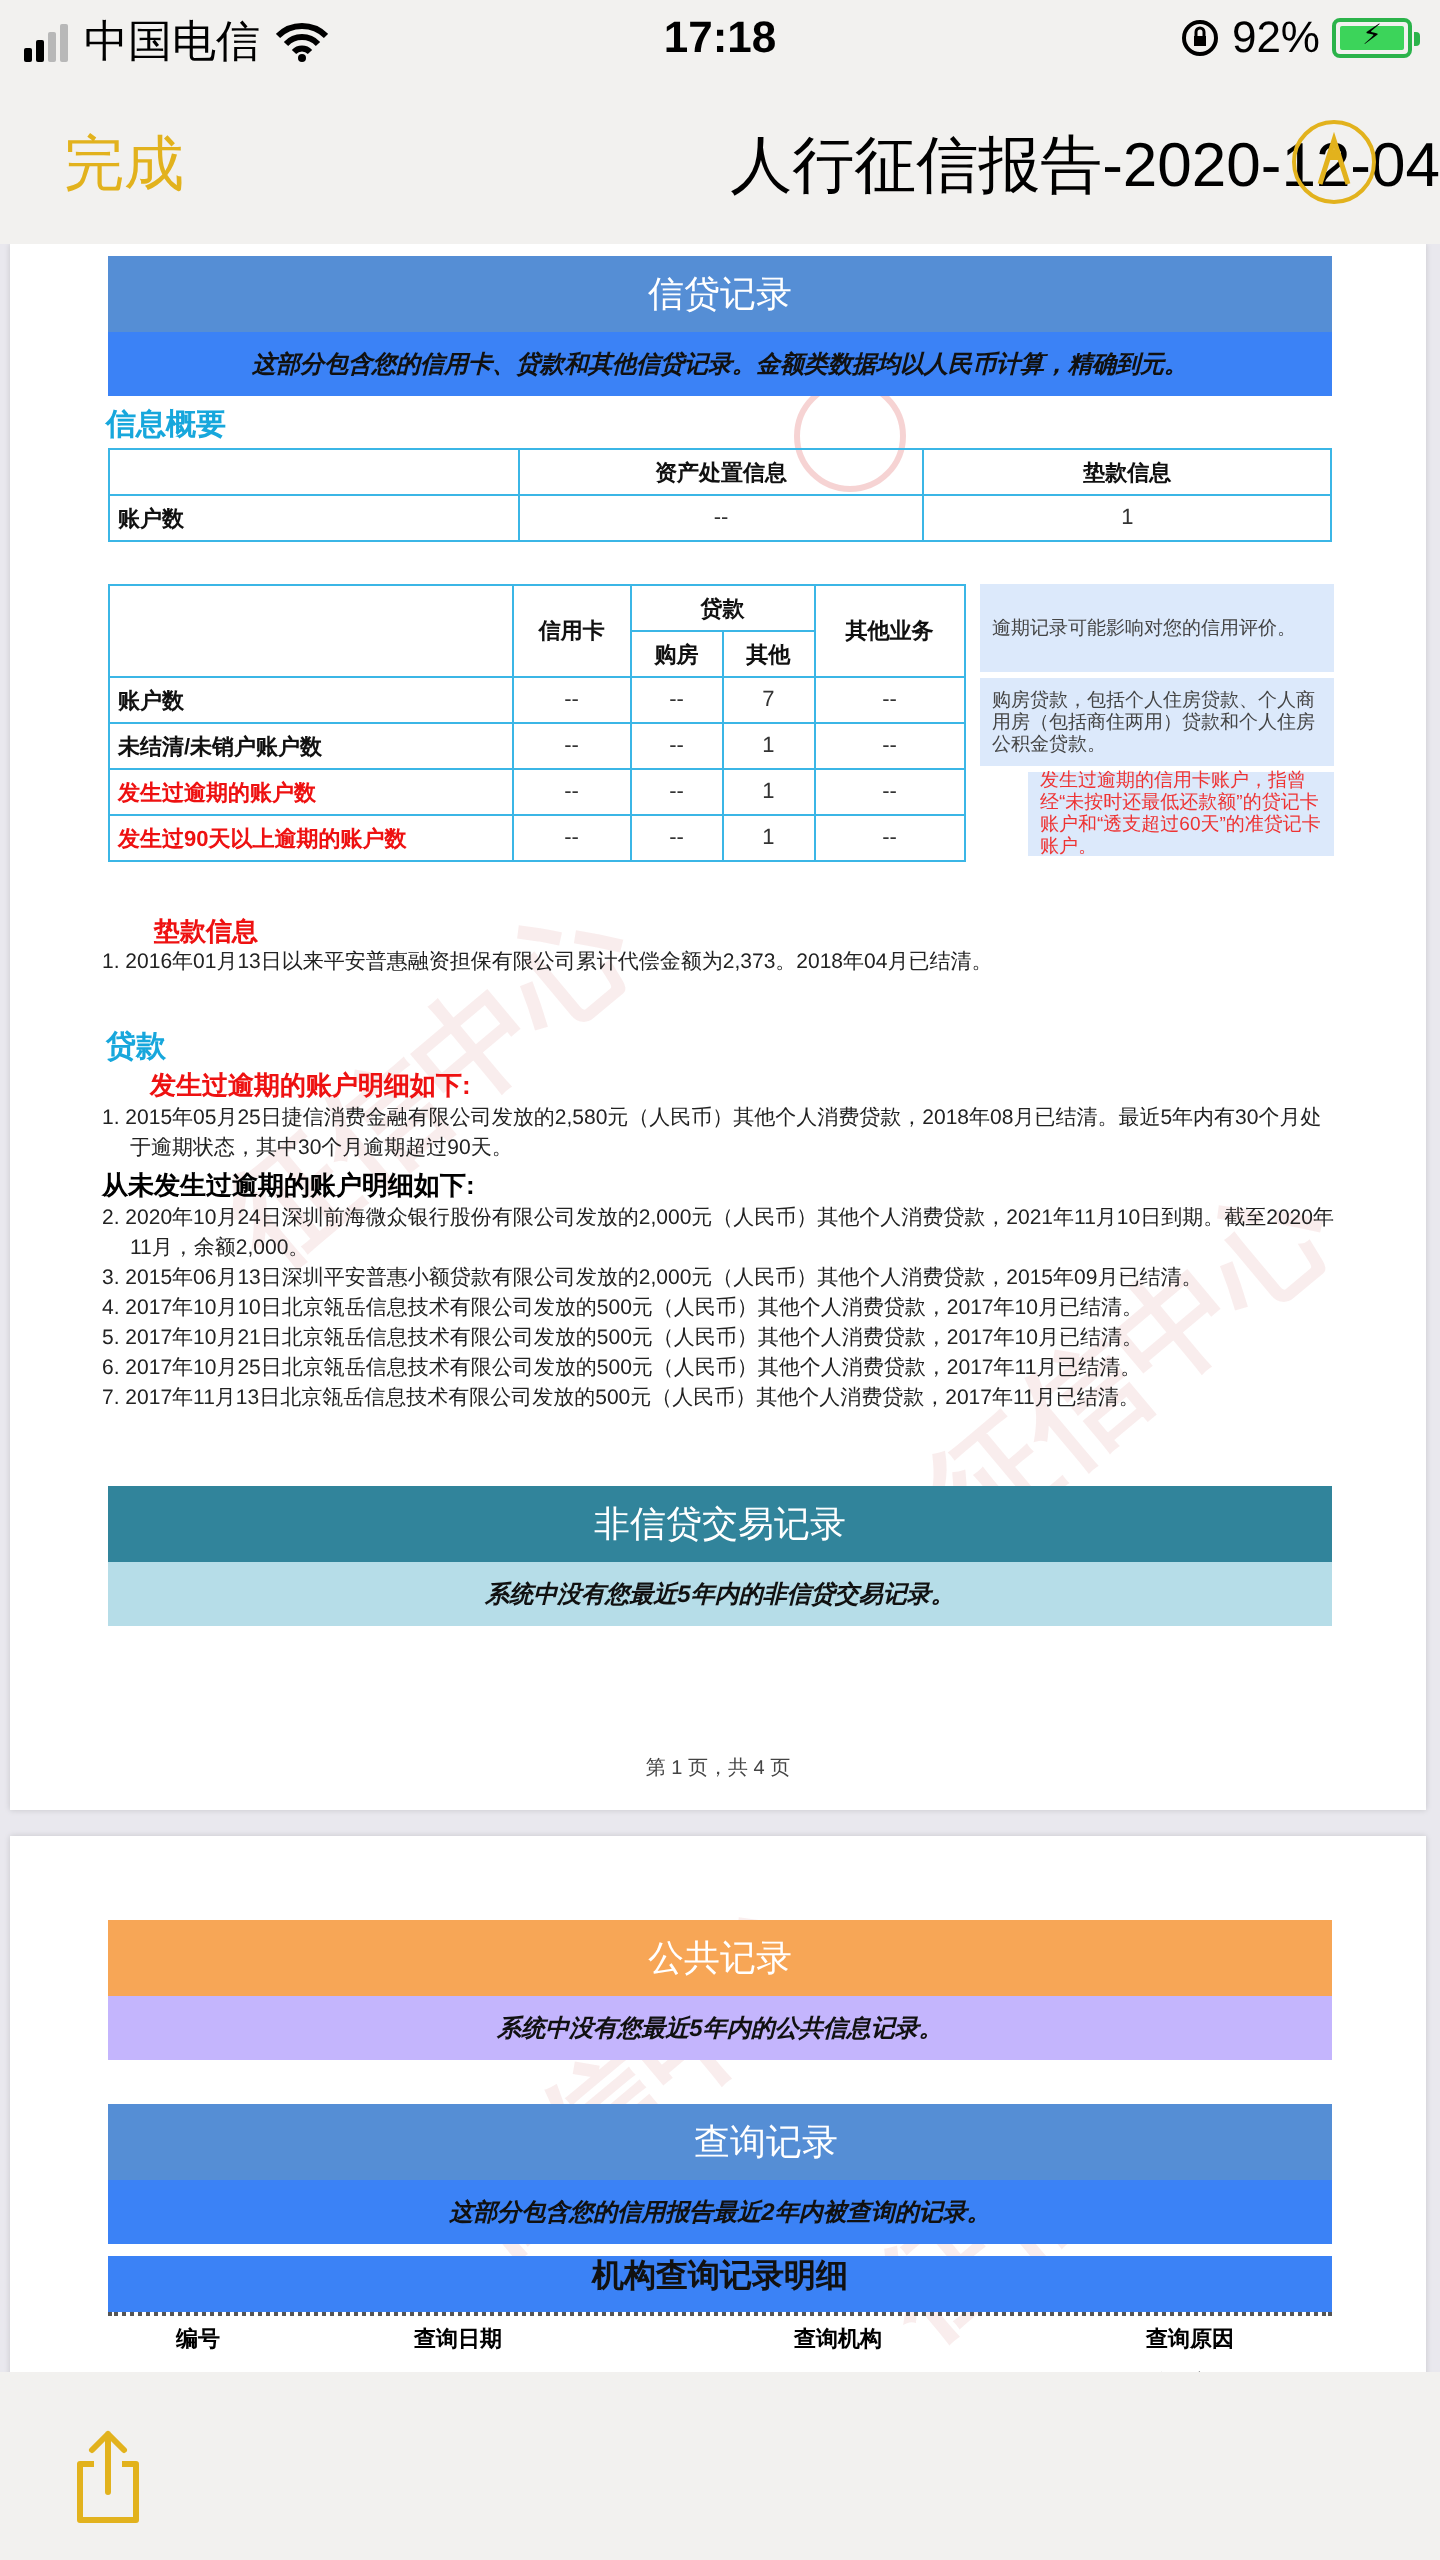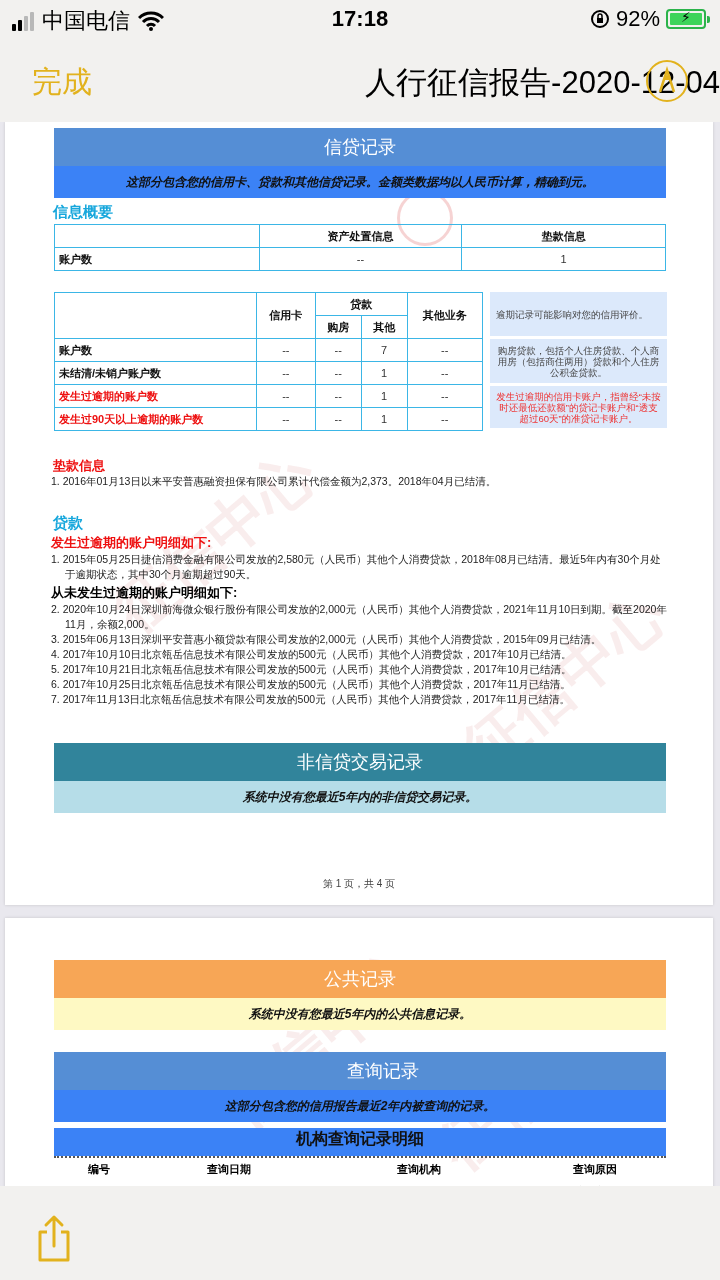--- a/index.html
+++ b/index.html
@@ -35,35 +35,35 @@
   .page1 { top: 0; height: 783px; }
   .page2 { top: 796px; height: 300px; }
 
   .banner { position: absolute; left: 49px; width: 612px; color: #fff; text-align: center; font-size: 18px; }
   .subbanner { position: absolute; left: 49px; width: 612px; text-align: center; font-size: 12px; font-weight: bold; font-style: italic; color: #111; }
   .blue-head { background: #558ed5; }
   .blue-sub { background: #3b82f6; }
   .teal-head { background: #31849b; }
   .teal-sub { background: #b6dde8; }
   .orange-head { background: #f7a656; }
-  .orange-sub { background: #fef9c3; }
+  .orange-sub { background: #c4b5fd; }
 
   .sec-label { position: absolute; left: 48px; font-size: 15px; font-weight: bold; }
   .cyan { color: #17a7dc; }
-  .red { color: #e11; }
+  .red { color: #e11; margin-left: 24px; }
 
   table.grid { position: absolute; border-collapse: collapse; font-size: 11px; }
   table.grid td { border: 1.5px solid #3bb6e6; height: 23px; text-align: center; vertical-align: middle; color: #333; }
   table.grid td.lbl { text-align: left; padding-left: 4px; font-weight: bold; color: #111; }
   table.grid td.hd { font-weight: bold; color: #111; }
   table.grid td.lbl.red { color: #e11; }
   .dash { color: #999; }
 
   .notes { position: absolute; left: 485px; top: 170px; width: 177px; }
-  .note { background: #dce9fb; font-size: 9.5px; line-height: 11px; color: #444; padding: 0 6px; display: flex; align-items: center; margin-bottom: 3px; text-align: center; }
+  .note { background: #dce9fb; font-size: 9.5px; line-height: 11px; color: #444; padding: 0 6px; display: flex; align-items: center; margin-bottom: 3px; }
   .note.red { color: #e33; }
 
   .list { position: absolute; left: 46px; width: 620px; font-size: 10.5px; line-height: 15px; color: #222; }
   .list .item { padding-left: 14px; text-indent: -14px; }
   .subhead { position: absolute; left: 46px; font-size: 13px; font-weight: bold; }
 
   .footer-page { position: absolute; left: 0; width: 708px; text-align: center; top: 755px; font-size: 10px; color: #444; }
 
   .q-table { position: absolute; left: 49px; width: 612px; top: 238px; font-size: 11px; }
   .q-divider { border-top: 2px dotted #555; }

